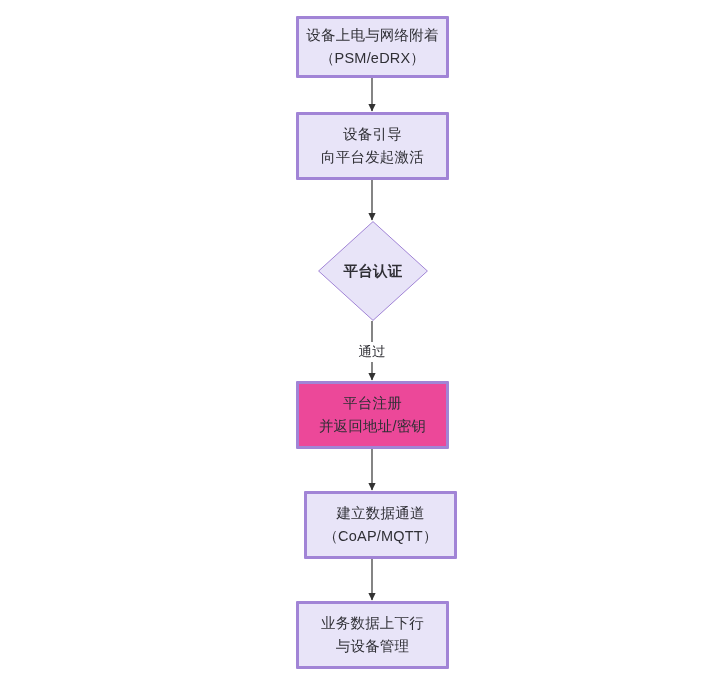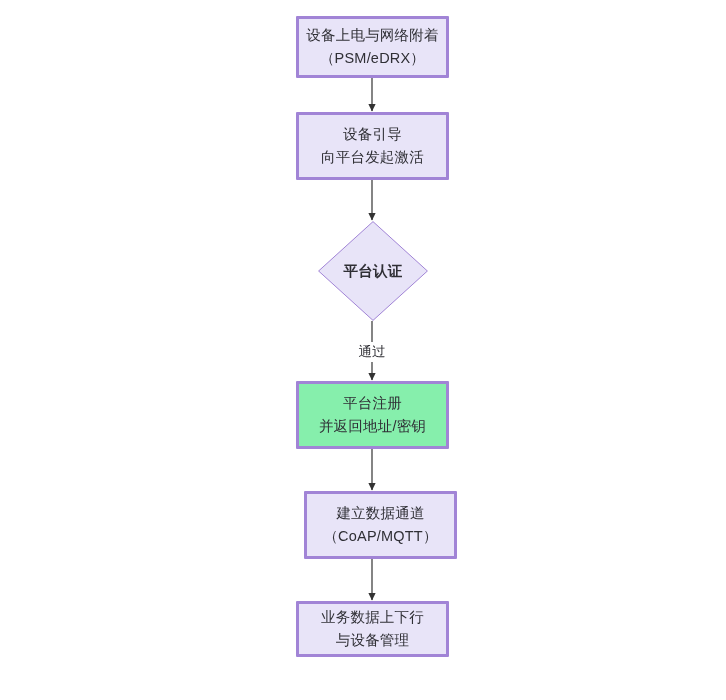--- a/index.html
+++ b/index.html
@@ -115,29 +115,29 @@
       <div class="node node-rect" style="left: 296px; top: 112px; width: 153px; height: 68px; background: rgb(232, 228, 248); border-color: rgb(161, 132, 214);">
         <div class="node-label" style="color: rgb(47, 47, 53);">设备引导
 向平台发起激活</div>
       </div>
       <div class="node-diamond" style="left: 318px; top: 221px; width: 110px; height: 100px;">
         <svg class="diamond-shape" viewBox="0 0 110 100" width="110" height="100">
           <polygon points="55,0.6 109.4,50 55,99.4 0.6,50" fill="#e8e4f8" stroke="#a184d6" stroke-width="1"></polygon>
         </svg>
         <div class="diamond-label" style="color: rgb(47, 47, 53);">平台认证</div>
       </div>
-      <div class="node node-rect" style="left: 296px; top: 381px; width: 153px; height: 68px; background: #86efac; border-color: rgb(161, 132, 214);">
+      <div class="node node-rect" style="left: 296px; top: 381px; width: 153px; height: 68px; background: #ec4899; border-color: rgb(161, 132, 214);">
         <div class="node-label" style="color: rgb(47, 47, 53);">平台注册
 并返回地址/密钥</div>
       </div>
       <div class="node node-rect" style="left: 304px; top: 491px; width: 153px; height: 68px; background: rgb(232, 228, 248); border-color: rgb(161, 132, 214);">
         <div class="node-label" style="color: rgb(47, 47, 53);">建立数据通道
 （CoAP/MQTT）</div>
       </div>
-      <div class="node node-rect" style="left: 296px; top: 601px; width: 153px; height: 56px; background: rgb(232, 228, 248); border-color: rgb(161, 132, 214);">
+      <div class="node node-rect" style="left: 296px; top: 601px; width: 153px; height: 68px; background: rgb(232, 228, 248); border-color: rgb(161, 132, 214);">
         <div class="node-label" style="color: rgb(47, 47, 53);">业务数据上下行
 与设备管理</div>
       </div>
     </div>
   <div id="edge-label-layer">
       <div class="edge-label" style="left: 372px; top: 352px; color: rgb(47, 47, 53);">通过</div>
     </div>
 
 </div>
 

